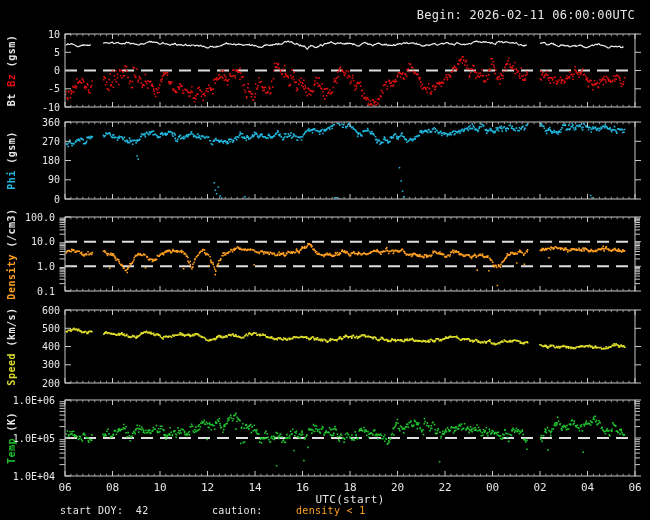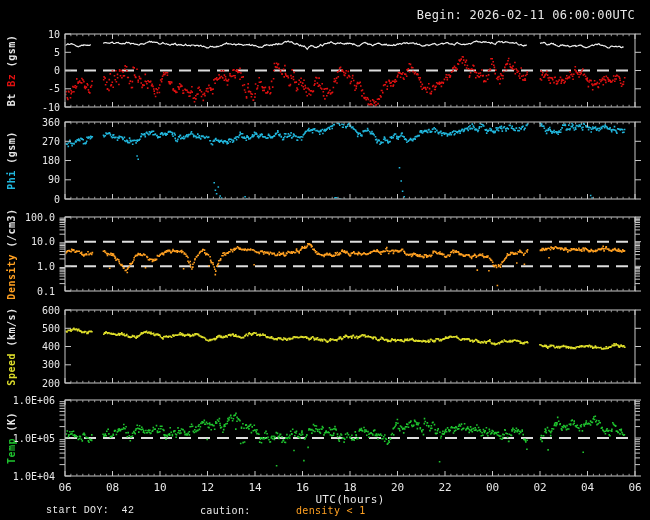--- a/index.html
+++ b/index.html
@@ -2,22 +2,22 @@
 <html><head>
 <meta charset="utf-8">
 <style>
   html,body{margin:0;padding:0;background:#000;}
   #screen{position:relative;width:650px;height:520px;background:#000;overflow:hidden;
           font-family:"DejaVu Sans Mono","Liberation Mono",monospace;}
   .txt{position:absolute;color:#e8e8e8;font-size:12px;letter-spacing:0.3px;white-space:pre;}
   #title{left:95px;top:8px;}
   #begin{right:15px;top:8px;margin-left:32px;}
   .foot{font-size:10px;top:505px;}
-  #f-start{left:46px;font-family:Liberation Mono, monospace;}
-  #f-caution{left:200px;}
+  #f-start{left:60px;}
+  #f-caution{left:212px;}
   #f-density{left:256px;color:#ffa021;margin-left:40px;}
   #f-created{right:15px;}
   #xlabel{top:493px;left:290px;width:120px;text-align:center;font-size:11px;}
   svg{position:absolute;left:0;top:0;}
   svg text{font-family:"DejaVu Sans Mono","Liberation Mono",monospace;}
 </style>
 </head>
 <body>
 
 <div id="screen">
@@ -126,17 +126,17 @@
       <text x="255" y="491" text-anchor="middle" fill="#e8e8e8" font-size="11px">14</text>
       <text x="302.5" y="491" text-anchor="middle" fill="#e8e8e8" font-size="11px">16</text>
       <text x="350" y="491" text-anchor="middle" fill="#e8e8e8" font-size="11px">18</text>
       <text x="397.5" y="491" text-anchor="middle" fill="#e8e8e8" font-size="11px">20</text>
       <text x="445" y="491" text-anchor="middle" fill="#e8e8e8" font-size="11px">22</text>
       <text x="492.5" y="491" text-anchor="middle" fill="#e8e8e8" font-size="11px">00</text>
       <text x="540" y="491" text-anchor="middle" fill="#e8e8e8" font-size="11px">02</text>
       <text x="587.5" y="491" text-anchor="middle" fill="#e8e8e8" font-size="11px">04</text>
       <text x="635" y="491" text-anchor="middle" fill="#e8e8e8" font-size="11px">06</text>
     </svg>
-  <div id="xlabel" class="txt">UTC(hours)</div>
+  <div id="xlabel" class="txt">UTC(start)</div>
   <div id="f-start" class="txt foot">start DOY:  42</div>
   <div id="f-caution" class="txt foot">caution:</div>
   <div id="f-density" class="txt foot">density &lt; 1</div>
 </div>
 
 </body></html>

